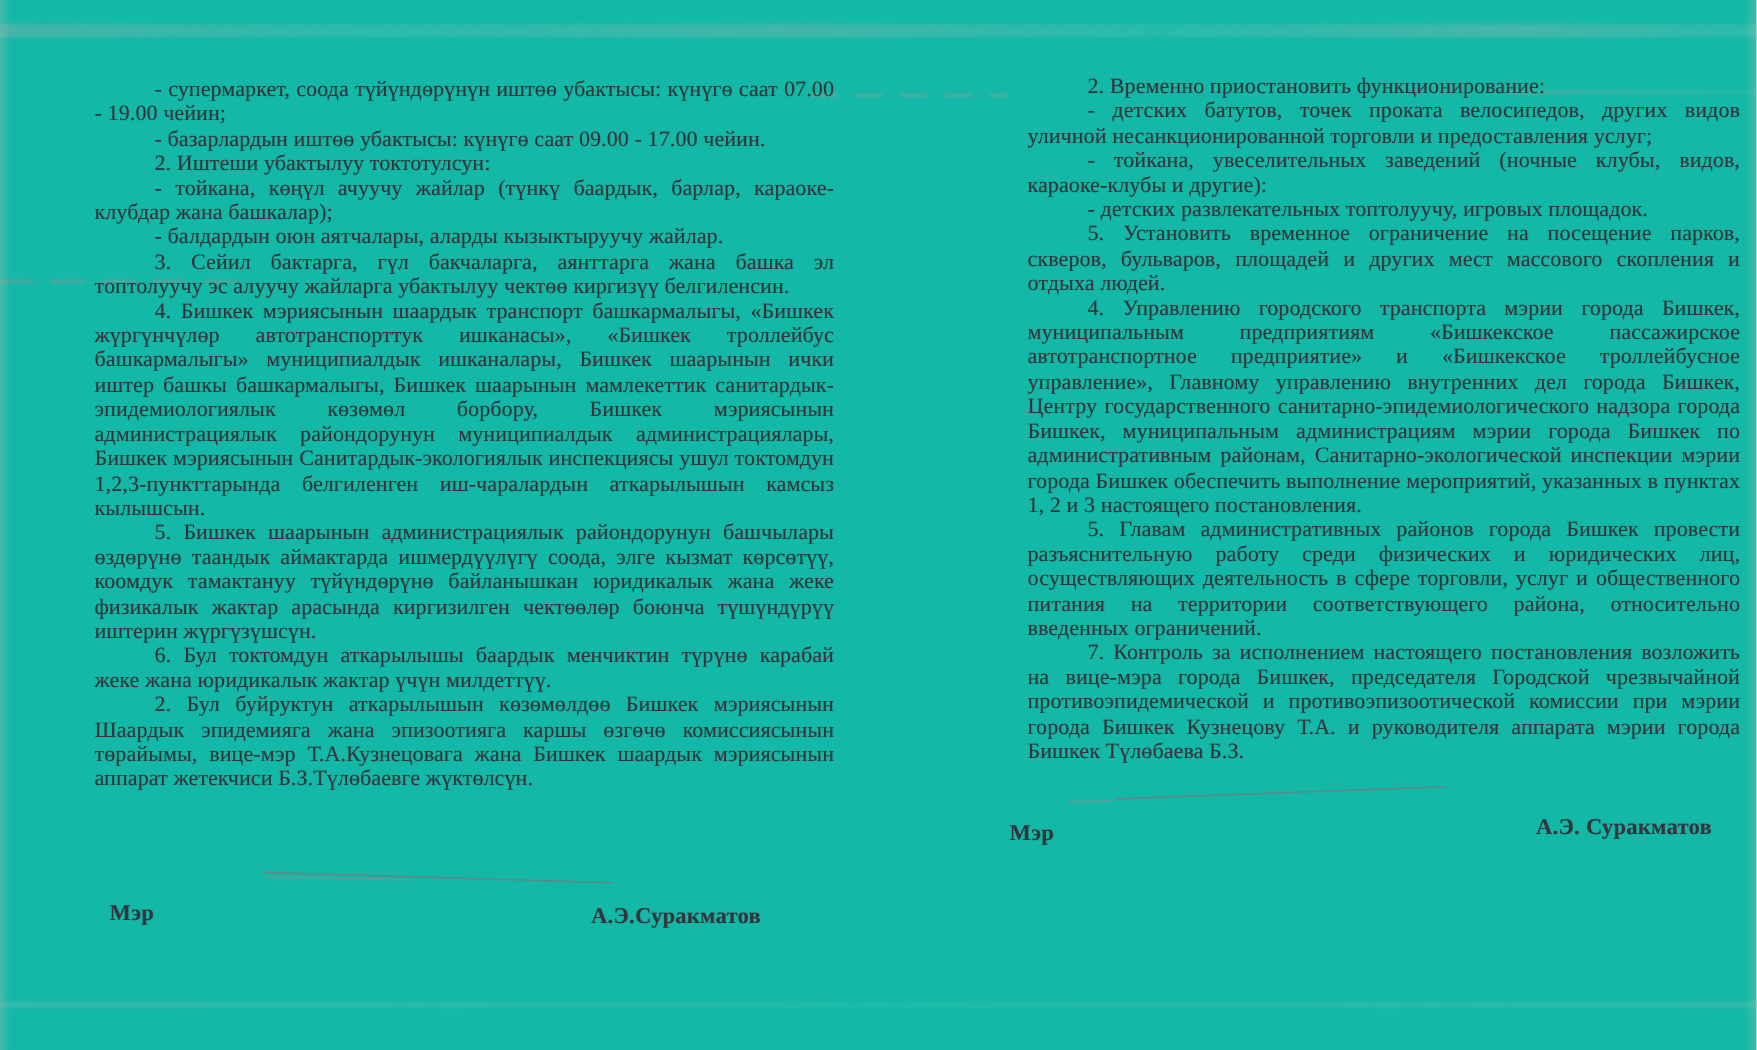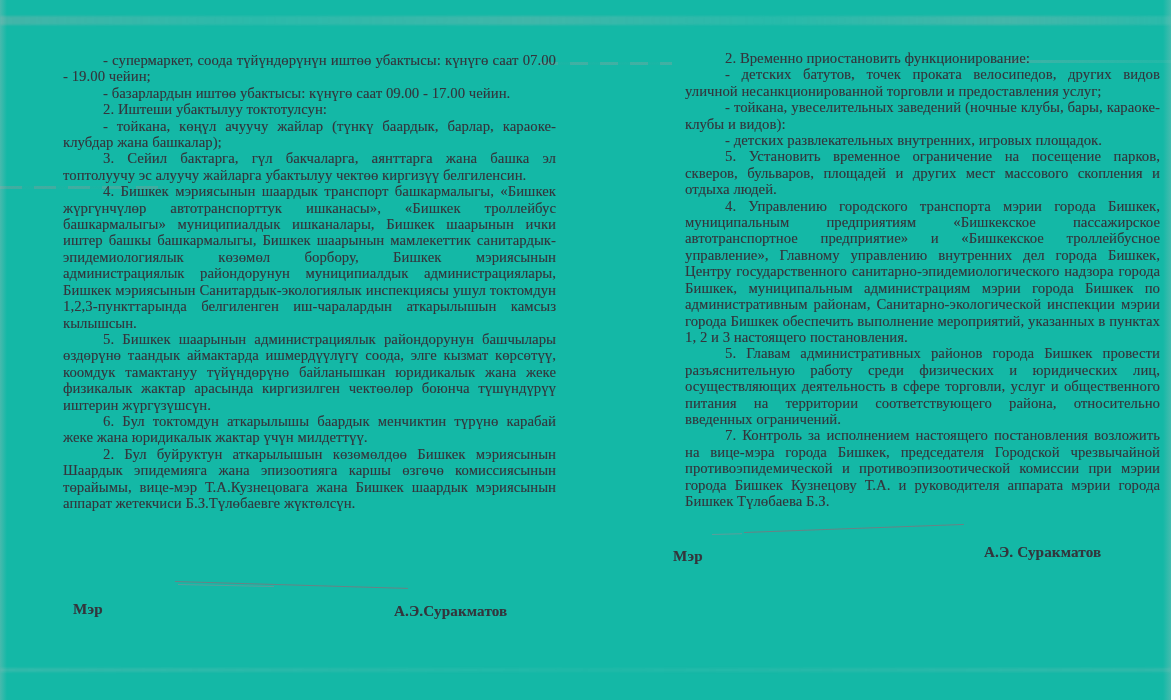--- a/index.html
+++ b/index.html
@@ -91,21 +91,21 @@
   .sig-text {
     position: absolute;
     font-weight: bold;
     font-size: 15px;
     letter-spacing: 0.2px;
     text-shadow: 0.3px 0.3px 0.6px rgba(52,53,60,0.35);
   }
   .role-left  { left: 73px;  top: 601px; }
   .name-left  { left: 394px; top: 603px; }
   .role-right { left: 673px; top: 548px; }
-  .name-right { left: 984px; top: 544px; }
+  .name-right { left: 1024px; top: 544px; }
 </style>
 </head>
 <body>
 
 <div class="scan">
 
   <div class="artifact a-topband"></div>
   <div class="artifact a-leftdash"></div>
   <div class="artifact a-middash"></div>
   <div class="artifact a-rightdash"></div>
@@ -117,20 +117,21 @@
 
       <p>- супермаркет,  соода түйүндөрүнүн иштөө убактысы: күнүгө саат 07.00 - 19.00 чейин;</p>
 
       <p>- базарлардын иштөө убактысы: күнүгө саат 09.00 - 17.00 чейин.</p>
 
       <p>2. Иштеши убактылуу токтотулсун:</p>
 
 
       <p>- тойкана, көңүл ачуучу жайлар (түнкү баардык, барлар, караоке-клубдар жана башкалар);</p>
 
+      <p>- балдардын оюн аятчалары, аларды кызыктыруучу жайлар.</p>
 
       <p>3. Сейил бактарга, гүл бакчаларга, аянттарга жана башка эл топтолуучу эс алуучу жайларга убактылуу чектөө киргизүү белгиленсин.</p>
 
       <p>4. Бишкек мэриясынын шаардык транспорт башкармалыгы, «Бишкек жүргүнчүлөр автотранспорттук ишканасы», «Бишкек троллейбус башкармалыгы» муниципиалдык ишканалары, Бишкек шаарынын ички иштер башкы башкармалыгы, Бишкек  шаарынын мамлекеттик санитардык-эпидемиологиялык көзөмөл борбору, Бишкек мэриясынын администрациялык райондорунун муниципиалдык администрациялары, Бишкек мэриясынын Санитардык-экологиялык инспекциясы ушул токтомдун 1,2,3-пункттарында белгиленген иш-чаралардын аткарылышын камсыз кылышсын.</p>
 
       <p>5. Бишкек шаарынын администрациялык райондорунун башчылары өздөрүнө таандык аймактарда ишмердүүлүгү соода, элге кызмат көрсөтүү, коомдук тамактануу түйүндөрүнө байланышкан юридикалык жана жеке физикалык жактар арасында киргизилген чектөөлөр боюнча түшүндүрүү иштерин жүргүзүшсүн.</p>
 
       <p>6. Бул токтомдун аткарылышы баардык менчиктин түрүнө карабай жеке жана юридикалык жактар үчүн  милдеттүү.</p>
 
       <p>2. Бул буйруктун аткарылышын көзөмөлдөө Бишкек мэриясынын Шаардык эпидемияга  жана эпизоотияга каршы өзгөчө комиссиясынын төрайымы, вице-мэр Т.А.Кузнецовага жана Бишкек шаардык мэриясынын аппарат жетекчиси Б.З.Түлөбаевге жүктөлсүн.</p>
@@ -139,23 +140,23 @@
   <div class="sig-line sig-line-left-sub"></div>
   <div class="sig-text role-left">Мэр</div>
   <div class="sig-text name-left">А.Э.Суракматов</div>
 
   <div class="page-text page-right-text">
 
       <p>2. Временно приостановить функционирование:</p>
 
       <p>- детских батутов, точек проката велосипедов, других видов уличной несанкционированной торговли и предоставления услуг;</p>
 
-      <p>- тойкана, увеселительных заведений (ночные клубы, бары, караоке-клубы и видов):</p>
+      <p>- тойкана, увеселительных заведений (ночные клубы, видов, караоке-клубы и другие):</p>
 
-      <p>- детских развлекательных внутренних, игровых площадок.</p>
+      <p>- детских развлекательных топтолуучу, игровых площадок.</p>
 
       <p>5. Установить временное ограничение на посещение парков, скверов, бульваров, площадей и других мест массового скопления и отдыха людей.</p>
 
       <p>4. Управлению городского транспорта мэрии города Бишкек, муниципальным предприятиям «Бишкекское пассажирское автотранспортное предприятие» и «Бишкекское троллейбусное управление», Главному управлению внутренних дел города Бишкек, Центру государственного санитарно-эпидемиологического надзора города Бишкек, муниципальным администрациям мэрии города Бишкек по административным районам, Санитарно-экологической инспекции мэрии города Бишкек обеспечить выполнение мероприятий, указанных в пунктах 1, 2 и 3 настоящего постановления.</p>
 
       <p>5. Главам административных районов города Бишкек провести разъяснительную работу среди физических и юридических лиц, осуществляющих деятельность в сфере торговли, услуг и общественного питания на территории соответствующего района, относительно введенных ограничений.</p>
 
 
       <p>7. Контроль за исполнением настоящего постановления возложить на вице-мэра города Бишкек, председателя Городской чрезвычайной противоэпидемической и противоэпизоотической комиссии при мэрии города Бишкек Кузнецову Т.А. и руководителя аппарата мэрии города Бишкек Түлөбаева Б.З.</p>
     </div>

